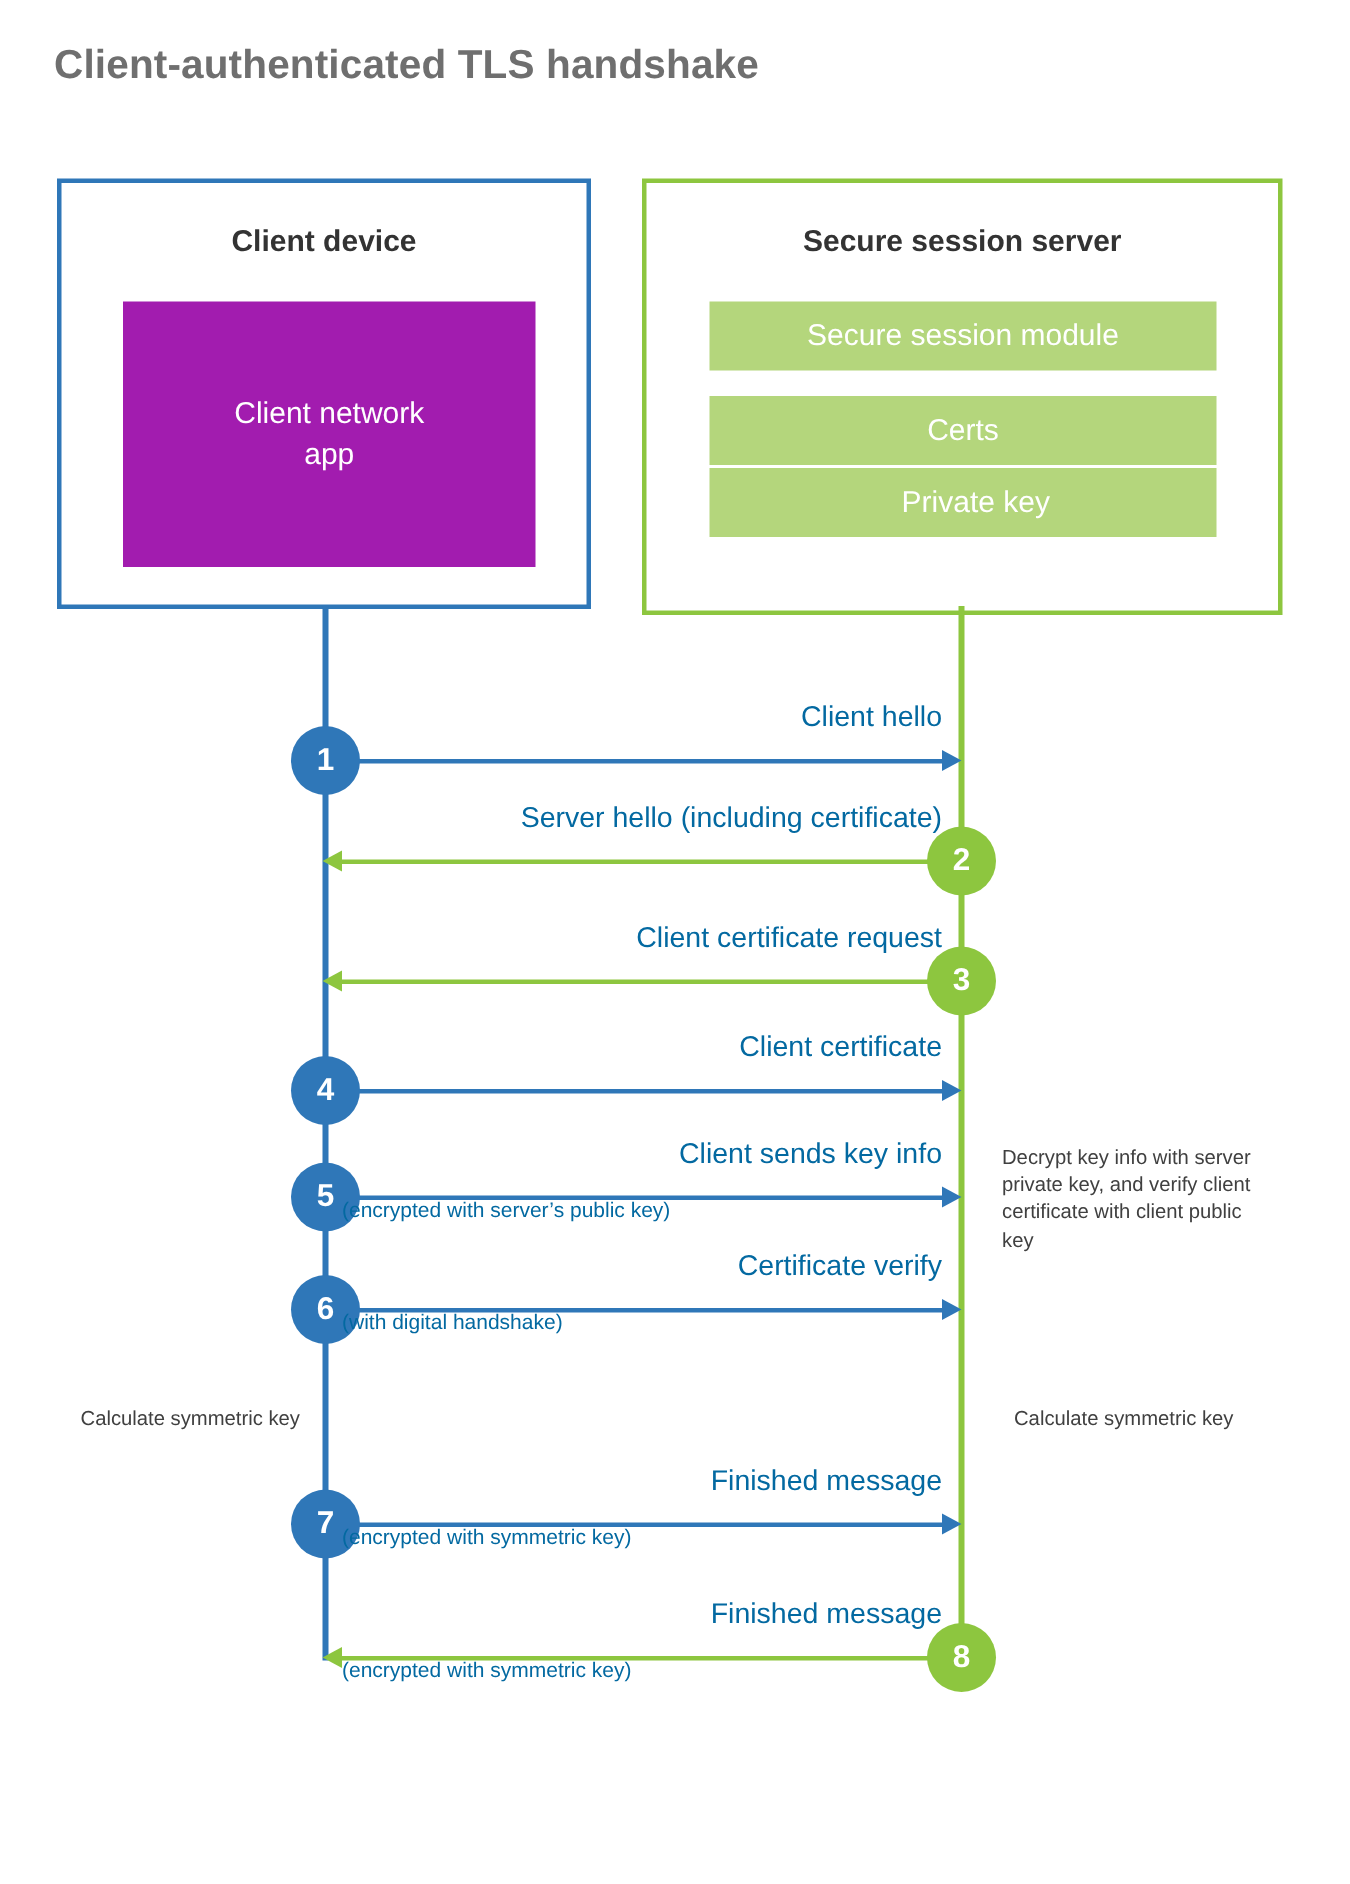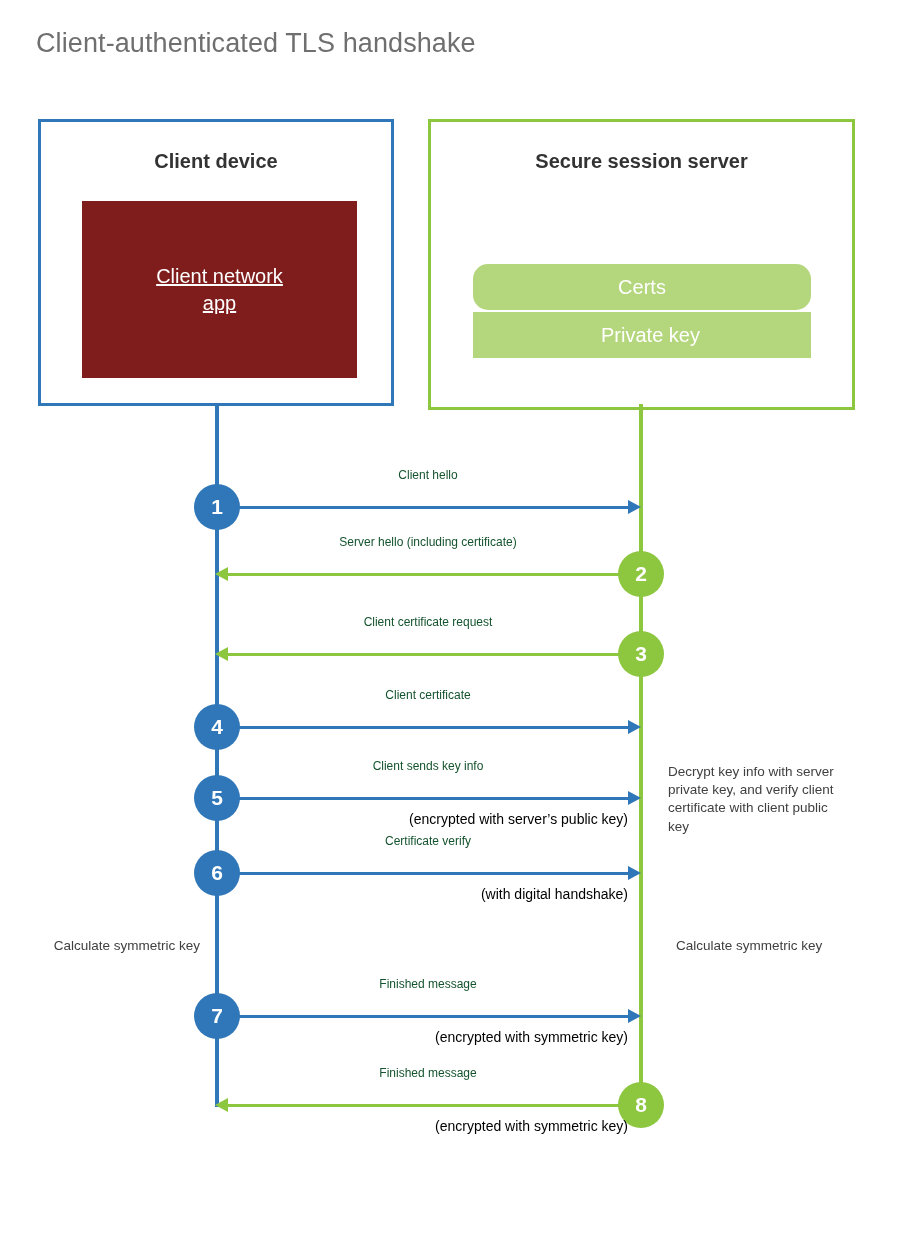--- a/index.html
+++ b/index.html
@@ -14,21 +14,21 @@
     font-family: "Liberation Sans", sans-serif;
     overflow: hidden;
   }
 
   
   .page-title {
     position: absolute;
     left: 36px;
     top: 28px;
     font-size: 27px;
-    font-weight: 400;
+    font-weight: 700;
     color: #6f6f6f;
     letter-spacing: 0.1px;
     white-space: nowrap;
   }
 
   
   .actor-box {
     position: absolute;
     background: #ffffff;
     box-sizing: border-box;
@@ -66,31 +66,30 @@
     text-align: center;
     color: #ffffff;
     font-size: 20px;
     line-height: 1.35;
   }
   #client-app-box {
     left: 41px;
     top: 79px;
     width: 275px;
     height: 177px;
-    background: #7f1d1d;
-    text-decoration: underline;
+    background: #a21caf;
   }
   .server-sub {
     background: #b4d67c;
     left: 42px;
     width: 338px;
     height: 46px;
   }
   #server-sub-0 { top: 79px; }
-  #server-sub-1 { top: 142px; border-radius: 15px; }
+  #server-sub-1 { top: 142px; }
   #server-sub-2 { top: 190px; padding-left: 17px; }
 
   
   .lifeline {
     position: absolute;
     width: 4px;
   }
   #client-lifeline {
     left: 215px;
     top: 404px;
@@ -162,34 +161,34 @@
   }
   .msg.to-client .step-circle {
     left: 618px;
     background: #8dc63f;
   }
 
   .msg-label {
     position: absolute;
     left: 228px;
     width: 400px;
-    text-align: center;
-    font-size: 12px;
-    color: #14532d;
+    text-align: right;
+    font-size: 19px;
+    color: #0369a1;
     top: -39px;
     white-space: nowrap;
   }
   .msg-sublabel {
     position: absolute;
     left: 228px;
     width: 400px;
-    text-align: right;
+    text-align: left;
     font-size: 14px;
-    color: #000000;
-    top: 13px;
+    color: #0369a1;
+    top: 0;
     white-space: nowrap;
   }
 
   
   .side-note {
     position: absolute;
     font-size: 13.5px;
     line-height: 1.35;
     color: #404040;
   }
@@ -224,20 +223,21 @@
   <div class="inner-box" id="client-app-box">
     <span>
       <span>Client network</span><br>
       <span>app</span>
     </span>
   </div>
 </div>
 
 <div class="actor-box" id="server-box">
   <div class="actor-title">Secure session server</div>
+  <div class="inner-box server-sub" id="server-sub-0">Secure session module</div>
   <div class="inner-box server-sub" id="server-sub-1">Certs</div>
   <div class="inner-box server-sub" id="server-sub-2">Private key</div>
 </div>
 
 <div class="lifeline" id="client-lifeline"></div>
 <div class="lifeline" id="server-lifeline"></div>
 
 <div id="messages-container">
     <div class="msg to-server" style="top: 507px;">
       <div class="arrow-line"></div>

